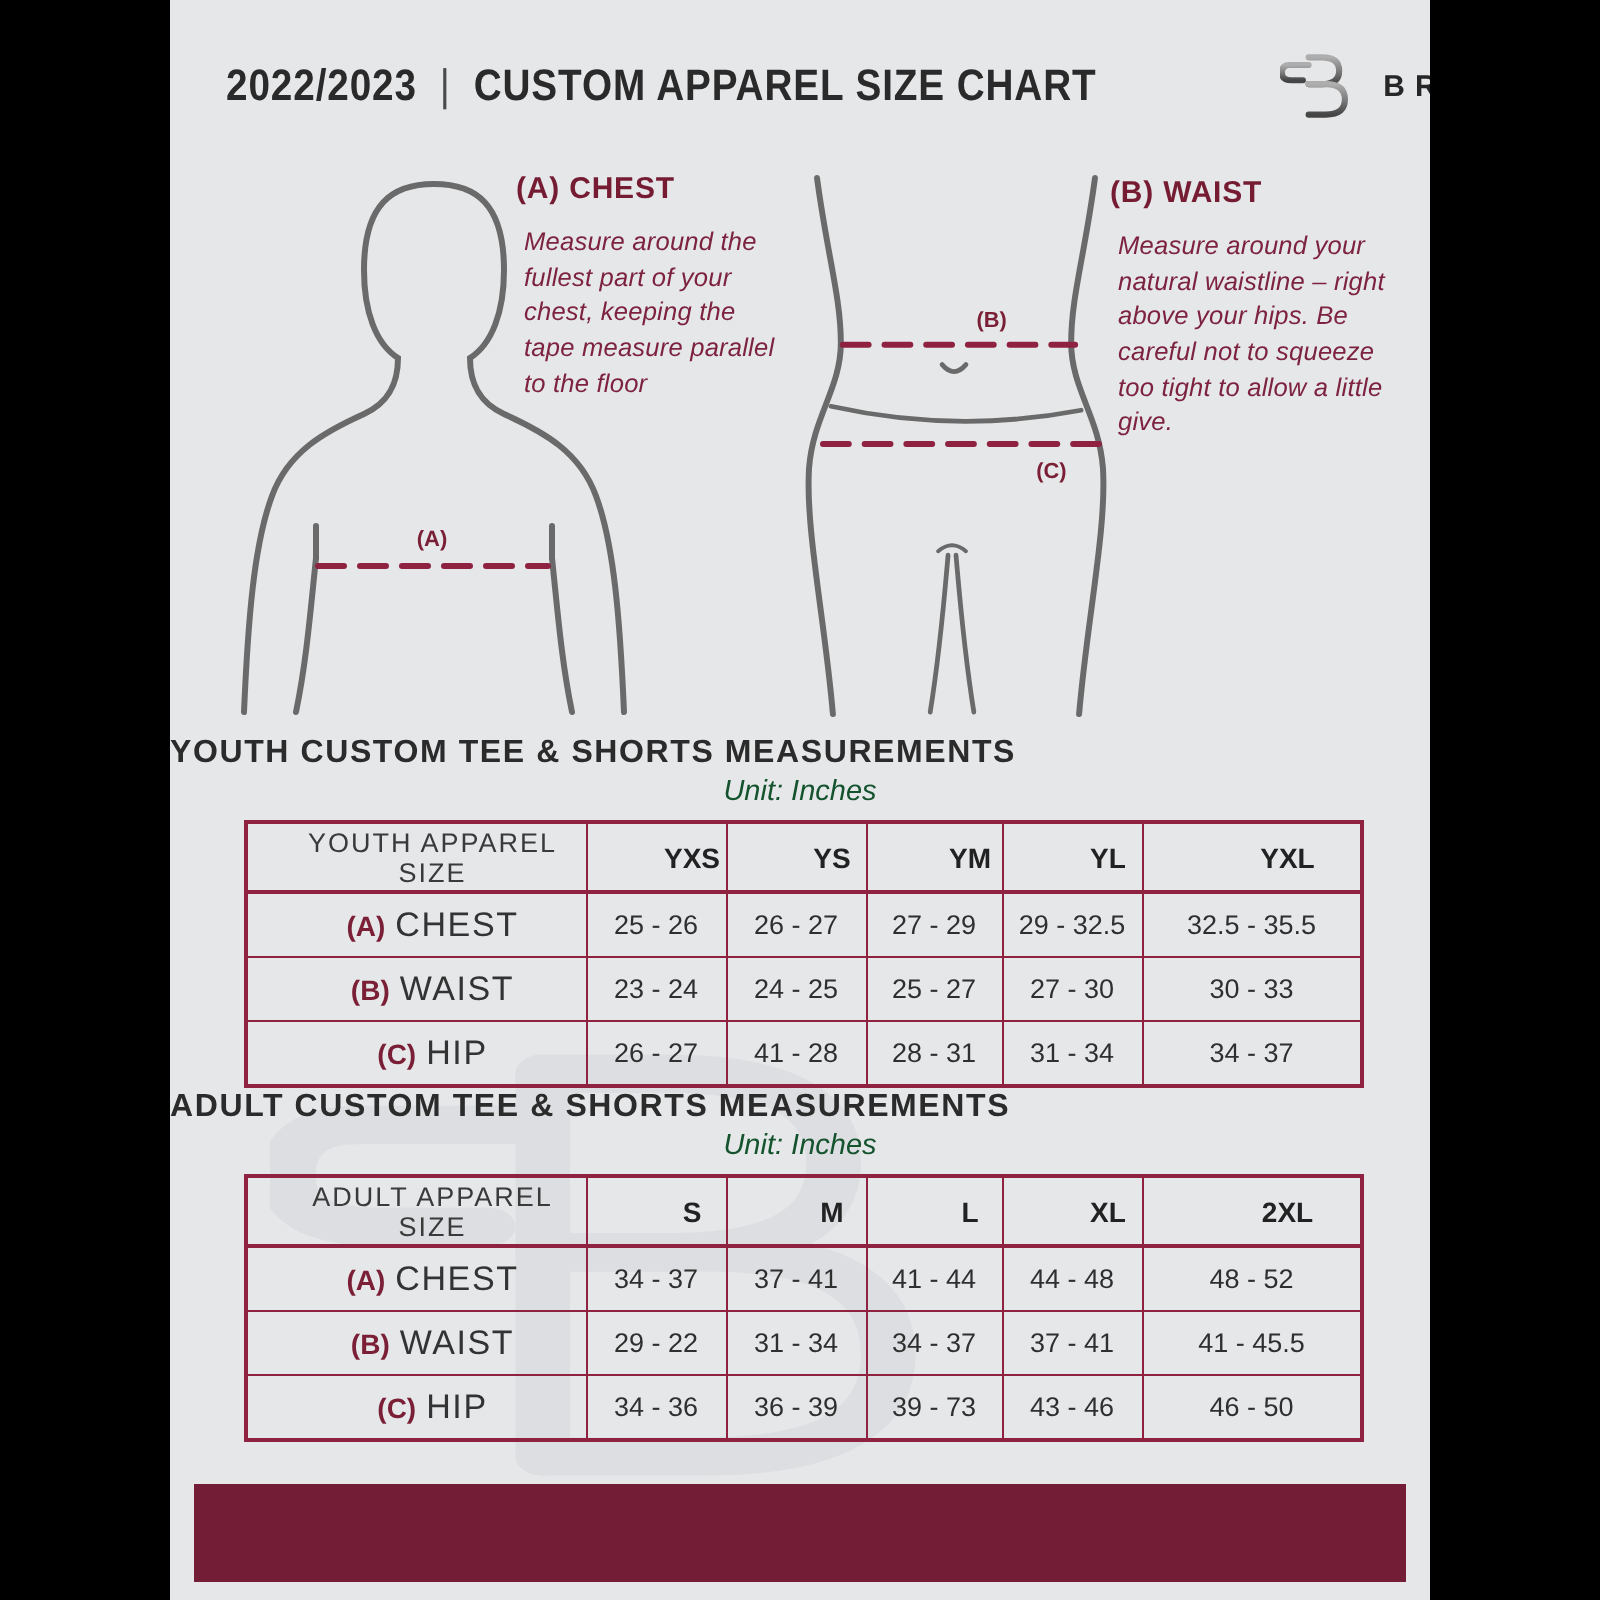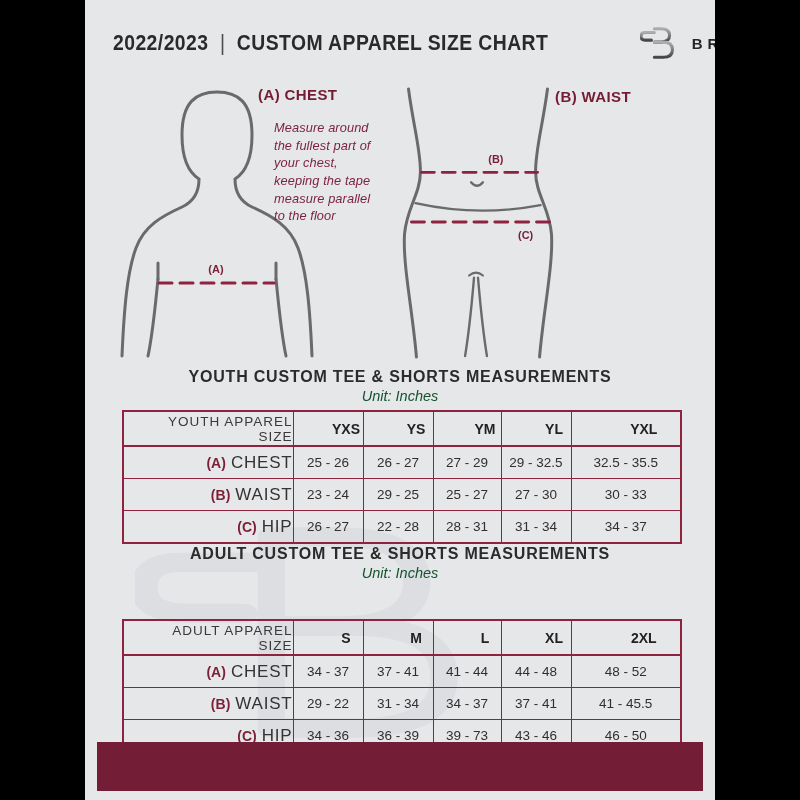--- a/index.html
+++ b/index.html
@@ -16,36 +16,36 @@
   .hdr-title .pipe{margin:0 13px;font-weight:400;color:#4a4a4a;}
   .brand{display:flex;align-items:center;gap:10px;}
   .brand svg{display:block;}
   .brand-name{font-weight:700;font-size:15px;letter-spacing:5px;color:#262626;}
 
   
   .fig{position:absolute;}
   .guide-block{position:absolute;color:#7a1f36;}
   .guide-h{font-weight:700;font-size:15px;letter-spacing:.4px;color:#751c33;
            margin:0 0 9px 0;}
-  .guide-p{font-style:italic;font-size:12.8px;line-height:1.38;margin:16px;
+  .guide-p{font-style:italic;font-size:12.8px;line-height:1.38;margin:4px;
            color:#7d2340;letter-spacing:.1px;white-space:pre-line;}
 
   
-  .sec-title{position:absolute;left:0;width:100%;text-align:center;
+  .sec-title{position:absolute;left:0;width:100%;text-align:left;
              font-weight:700;font-size:16px;letter-spacing:.8px;color:#2b2b2b;}
   .sec-unit{position:absolute;left:0;width:100%;text-align:center;
             font-style:italic;font-size:14.5px;color:#14532d;}
   table.size-table{position:absolute;left:37px;width:558px;border-collapse:collapse;
             table-layout:fixed;background:transparent;border:2px solid #8e2240;}
   .size-table th,.size-table td{border:1px solid #8e2240;text-align:center;
             color:#2f2f2f;font-size:13.5px;padding:0;}
   .size-table thead th{height:33px;font-weight:700;font-size:14px;color:#222;}
   .size-table td{height:31px;}
   .size-table thead th{border-bottom-width:2px;padding-left:36px;}
-  .size-table .label-col{text-align:right;padding-left:16px;}
+  .size-table .label-col{text-align:center;padding-left:16px;}
   .size-table thead .label-col{font-weight:400;font-size:13.5px;
             letter-spacing:1px;color:#3a3a3a;}
   .row-label{font-size:17px;color:#333;letter-spacing:.8px;}
   .row-pfx{font-weight:700;color:#7a1f36;margin-right:5px;font-size:14px;}
 
   
   .footer-bar{position:absolute;left:12px;top:742px;width:606px;height:49px;
               background:#731d36;}
   .watermark{position:absolute;left:50px;top:505px;z-index:0;}
   .content{position:relative;z-index:1;}
@@ -114,20 +114,21 @@
       <text x="133" y="153" text-anchor="middle" fill="#7a1f36" stroke="none" font-size="11" font-weight="bold" font-family="Liberation Sans, sans-serif">(C)</text>
     </svg>
 
     <div class="guide-block" style="left:173px;top:86px;width:142px;">
       <div class="guide-h">(A) CHEST</div>
       <p class="guide-p">Measure around the fullest part of your chest, keeping the tape measure parallel to the floor</p>
     </div>
 
     <div class="guide-block" style="left:470px;top:88px;width:152px;">
       <div class="guide-h">(B) WAIST</div>
+      <p class="guide-p">Measure around your natural waistline – right above your hips. Be careful not to squeeze too tight to allow a little give.</p>
     </div>
 
     <div class="guide-block" style="left:470px;top:220px;width:152px;">
     </div>
 
     <div class="sec-title" style="top:368px;">YOUTH CUSTOM TEE &amp; SHORTS MEASUREMENTS</div>
     <div class="sec-unit" style="top:388px;">Unit: Inches</div>
 
     <table class="size-table" style="top:410px;">
       <colgroup>
@@ -153,40 +154,40 @@
           <td class="label-col"><span class="row-pfx">(A)</span><span class="row-label">CHEST</span></td>
           <td>25 - 26</td>
           <td>26 - 27</td>
           <td>27 - 29</td>
           <td>29 - 32.5</td>
           <td>32.5 - 35.5</td>
         </tr>
         <tr>
           <td class="label-col"><span class="row-pfx">(B)</span><span class="row-label">WAIST</span></td>
           <td>23 - 24</td>
-          <td>29 - 25</td>
+          <td>24 - 25</td>
           <td>25 - 27</td>
           <td>27 - 30</td>
           <td>30 - 33</td>
         </tr>
         <tr>
           <td class="label-col"><span class="row-pfx">(C)</span><span class="row-label">HIP</span></td>
           <td>26 - 27</td>
-          <td>22 - 28</td>
+          <td>41 - 28</td>
           <td>28 - 31</td>
           <td>31 - 34</td>
           <td>34 - 37</td>
         </tr>
       </tbody>
     </table>
 
     <div class="sec-title" style="top:545px;">ADULT CUSTOM TEE &amp; SHORTS MEASUREMENTS</div>
     <div class="sec-unit" style="top:565px;">Unit: Inches</div>
 
-    <table class="size-table" style="top:587px;margin-top:32px;">
+    <table class="size-table" style="top:587px;">
       <colgroup>
           <col style="width:170px">
           <col style="width:70px">
           <col style="width:70px">
                 <col style="width:68px">
           <col style="width:70px">
           <col style="width:110px">
         </colgroup>
       <thead>
         <tr>

